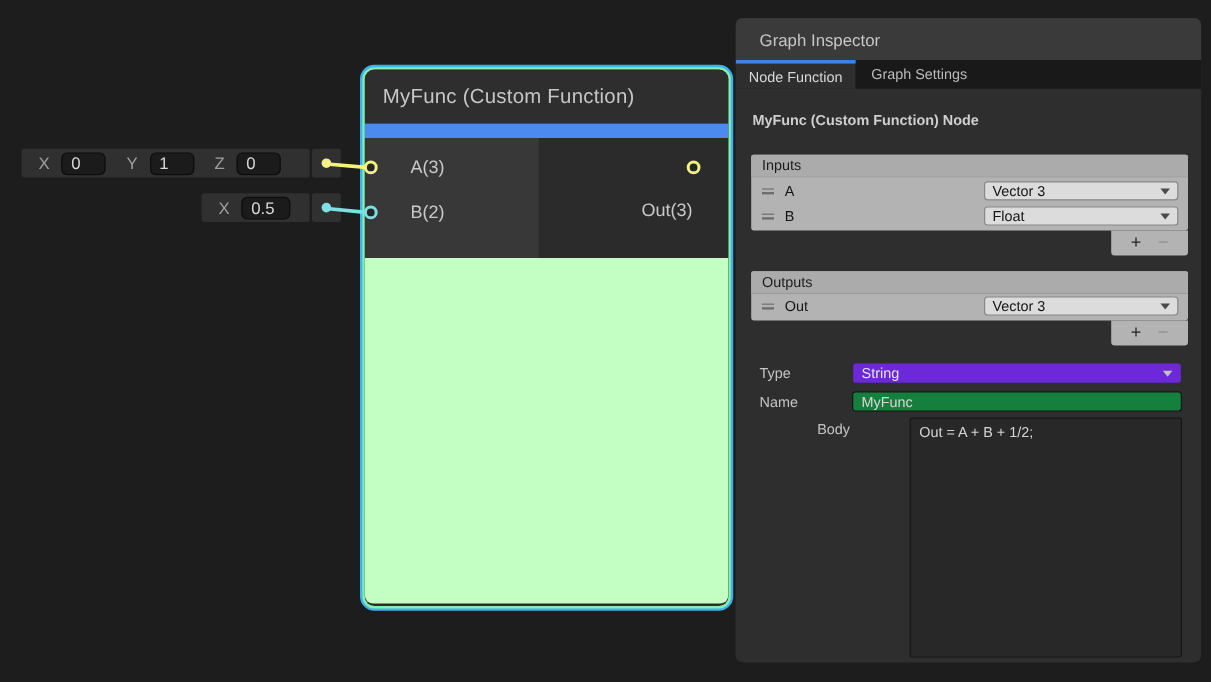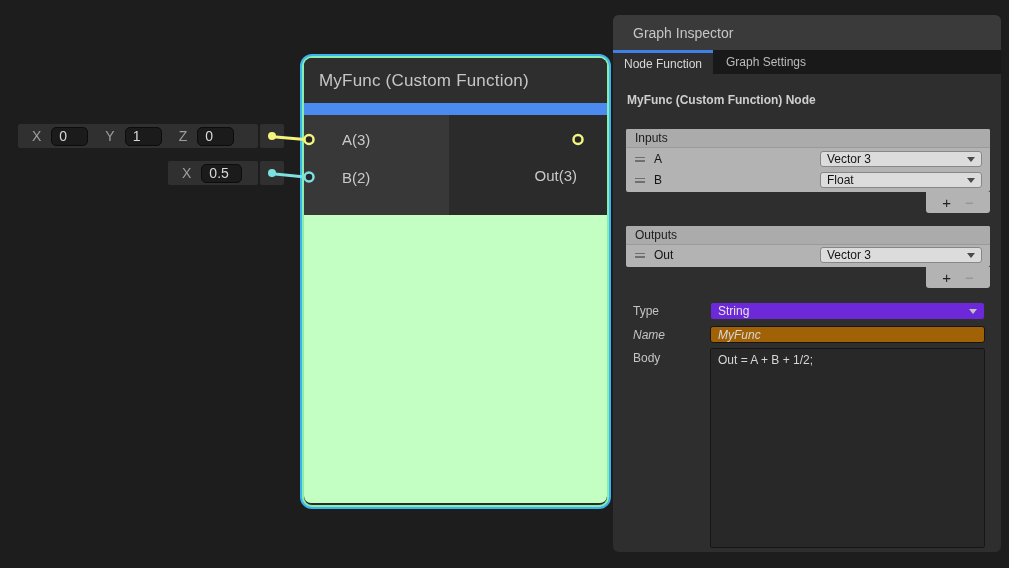--- a/index.html
+++ b/index.html
@@ -200,43 +200,43 @@
   .box-footer .plus { font-size: 15px; color: #222; line-height: 1; }
   .box-footer .minus { font-size: 15px; color: #8e8e8e; line-height: 1; }
 
   .prop-row {
     display: flex;
     margin: 0 16px 0 0;
     padding-left: 20px;
     align-items: center;
   }
   .prop-row.type { margin-top: 35px; }
-  .prop-row.name { margin-top: 6px; font-style: italic; }
-  .prop-row.body { margin-top: 5px; align-items: flex-start; }
+  .prop-row.name { margin-top: 6px; }
+  .prop-row.body { margin-top: 5px; align-items: flex-start; margin-left: 48px; }
   .prop-label { width: 77px; font-size: 12px; color: #c4c4c4; flex: none; }
   .prop-row.body .prop-label { padding-top: 3px; }
   .dark-dropdown {
     flex: 1; height: 18px;
     background: #6d28d9;
     border: 1px solid #2f2f2f;
     border-radius: 3px;
     display: flex; align-items: center;
     padding: 0 7px;
     font-size: 12px; color: #e6e6e6;
   }
   .caret-light {
     margin-left: auto;
     width: 0; height: 0;
     border-left: 4px solid transparent;
     border-right: 4px solid transparent;
     border-top: 5px solid #c2c2c2;
   }
   .dark-field {
     flex: 1; height: 17px;
-    background: #a16207;
+    background: #15803d;
     border: 1px solid #161616;
     border-radius: 3px;
     display: flex; align-items: center;
     padding: 0 7px;
     font-size: 12px; color: #d6d6d6;
   }
   .dark-textarea {
     flex: 1; height: 200px;
     background: #282828;
     border: 1px solid #161616;

